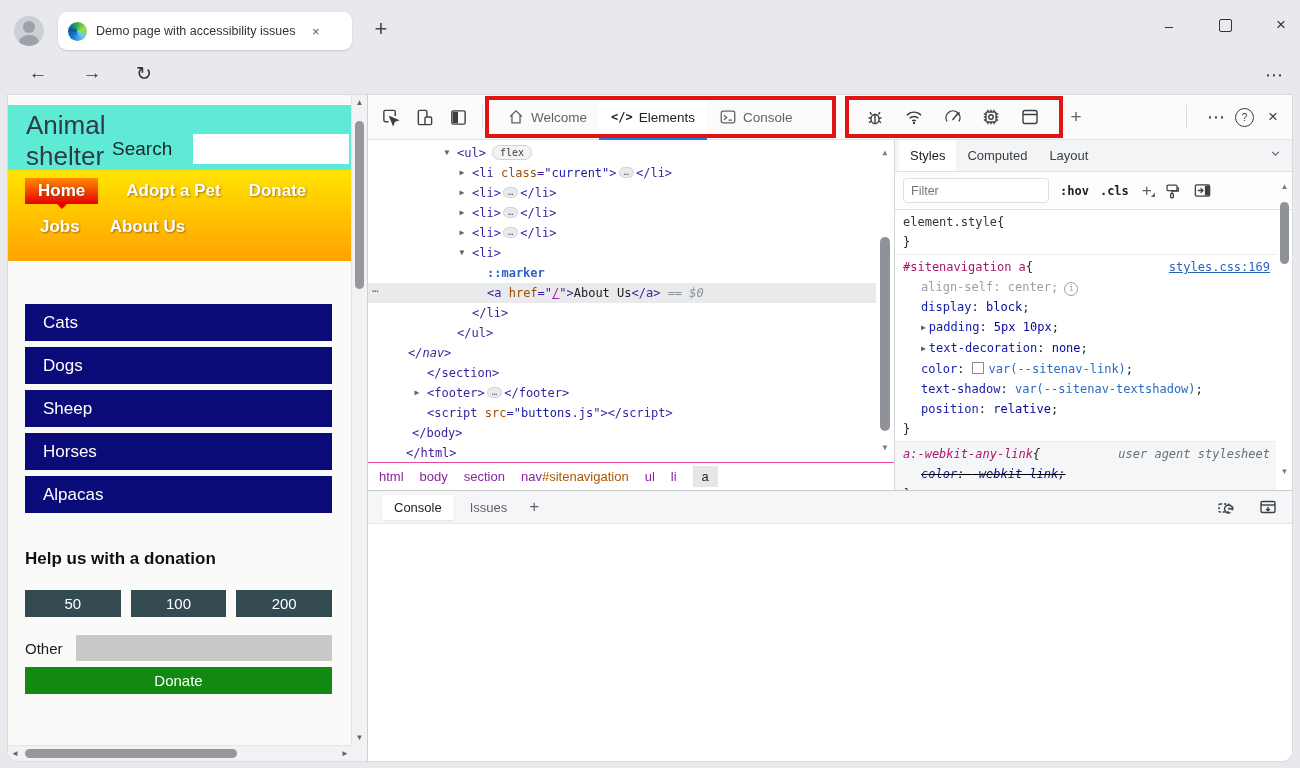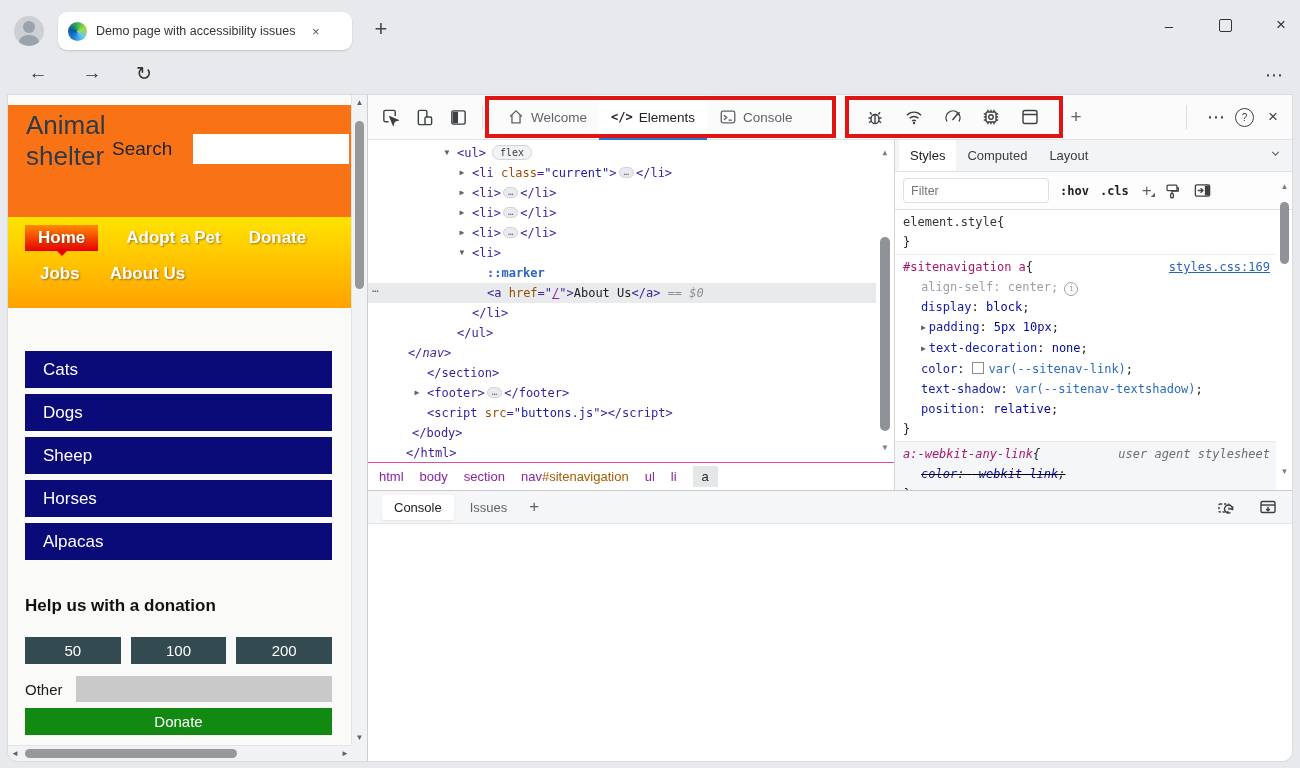--- a/index.html
+++ b/index.html
@@ -23,37 +23,37 @@
   .nbtn{position:absolute;top:7px;width:28px;height:28px;display:flex;align-items:center;justify-content:center;font-size:19px;color:#333;}
   .urlbar{position:absolute;left:180px;top:57px;width:1063px;height:36px;background:#fff;border-radius:18px;display:flex;align-items:center;padding:0 16px;box-sizing:border-box;box-shadow:0 1px 2px rgba(0,0,0,.08);}
   .urltext{font-size:14px;margin-left:10px;white-space:nowrap;}
   .url-dim{color:#5f6368;} .url-host{color:#1b1b1b;font-weight:600;}
   .more-dots{position:absolute;right:14px;top:12px;font-size:18px;color:#444;width:24px;text-align:center;}
   
   .content{position:absolute;left:8px;top:95px;right:8px;bottom:7px;background:#fff;border-radius:0 0 10px 10px;display:flex;overflow:hidden;box-shadow:0 0 0 1px rgba(0,0,0,.06);}
   
   .pagepane{width:360px;flex:0 0 360px;position:relative;background:#fafaf8;border-right:1px solid #cfcfcf;box-sizing:border-box;}
   .page-scroll{position:absolute;left:0;top:0;width:344px;height:650px;overflow:hidden;}
-  .site-header{margin-top:10px;height:112px;background:#f97316;position:relative;}
+  .site-header{margin-top:10px;height:65px;background:#5eead4;position:relative;}
   .site-title{position:absolute;left:18px;top:5px;width:110px;font-size:26px;line-height:31px;color:#2e3a47;font-weight:400;}
   .search-label{position:absolute;left:104px;top:33px;font-size:19px;color:#20262e;}
   .search-input{position:absolute;left:185px;top:29px;width:152px;height:28px;border:none;background:#fff;}
   .site-nav{height:91px;background:linear-gradient(#ffe400,#ffa200);position:relative;font-weight:600;color:#fff;}
   .nrow1{display:flex;gap:28px;padding:11px 0 0 17px;align-items:flex-start;}
   .nrow2{display:flex;gap:30px;padding:13px 0 0 32px;}
   .pnav-item{font-size:17px;text-shadow:1px 1px 2px rgba(110,60,0,.6);}
   .pnav-item.active{background:linear-gradient(#ff8c00,#e60000);padding:3px 13px;margin-top:-3px;position:relative;}
   .pnav-item.active::after{content:"";position:absolute;left:50%;margin-left:-7px;bottom:-12px;border:7px solid transparent;border-top-color:#e60000;}
   .cat-list{margin:43px 20px 0 17px;}
   .cat-btn{height:37px;background:#0a0a78;color:#fff;font-size:17px;display:flex;align-items:center;padding-left:18px;margin-bottom:6px;}
   .don{margin:36px 20px 0 17px;}
   .don h2{font-size:17px;margin:0;color:#111;}
   .amounts{display:flex;gap:10px;margin-top:21px;}
   .amt-btn{flex:1;height:27px;background:#324a50;color:#fff;font-size:15px;display:flex;align-items:center;justify-content:center;}
-  .other-row{display:flex;align-items:center;margin-top:12px;}
+  .other-row{display:flex;align-items:center;margin-top:18px;}
   .other-label{font-size:15px;color:#1b1b1b;}
   .other-input{flex:1;height:24px;margin-left:13px;border:none;background:#c9c9c9;}
   .donate-btn{margin-top:6px;height:27px;background:#128a12;color:#fff;font-size:15px;display:flex;align-items:center;justify-content:center;}
   .status-h{margin-top:31px;}
   
   .pvscroll{position:absolute;right:0;top:0;width:16px;height:650px;background:#f1f2f3;border-left:1px solid #e4e4e4;box-sizing:border-box;}
   .pvscroll .sarr{position:absolute;left:0;width:15px;text-align:center;font-size:8px;color:#5f6368;}
   .pvthumb{position:absolute;left:3px;top:26px;width:9px;height:168px;background:#96989c;border-radius:6px;}
   .phscroll{position:absolute;left:0;bottom:0;height:16px;width:344px;background:#f1f2f3;border-top:1px solid #e4e4e4;box-sizing:border-box;}
   .phscroll .sarr{position:absolute;top:3px;font-size:8px;color:#5f6368;}

